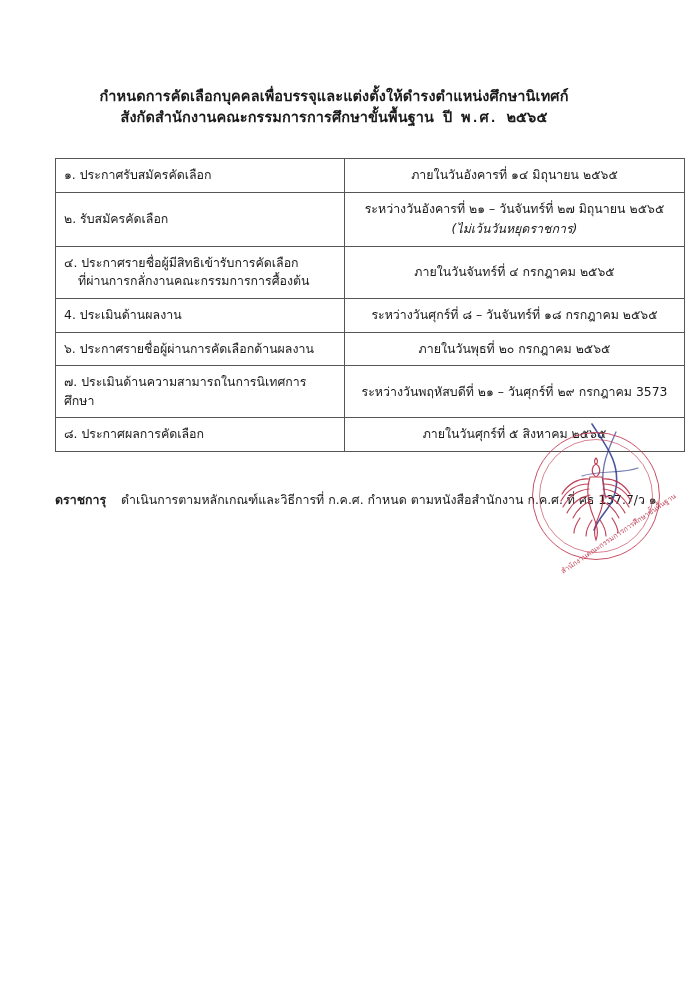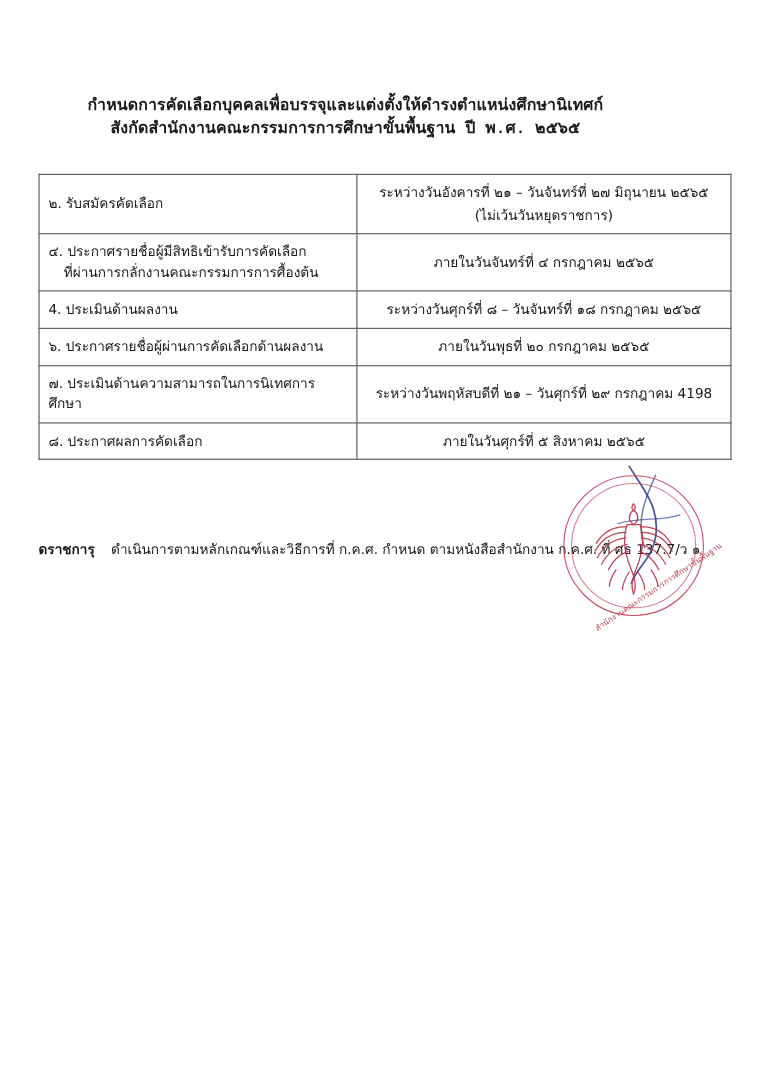--- a/index.html
+++ b/index.html
@@ -13,20 +13,21 @@
     position: relative;
     font-family: "DejaVu Sans", sans-serif;
     color: #1a1a1a;
     overflow: hidden;
   }
   .page {
     position: relative;
     width: 628px;
     height: 990px;
     box-sizing: border-box;
+    margin-left: 20px;
   }
   .doc-title {
     text-align: center;
     margin: 0;
     padding: 0;
     position: absolute;
     left: 0;
     right: 0;
     top: 85px;
     font-size: 14.5px;
@@ -61,20 +62,21 @@
   td.col-detail {
     text-align: center;
   }
   td.col-item .sub {
     display: block;
     padding-left: 14px;
   }
   td.col-detail .sub2 {
     display: block;
     margin-top: 2px;
+    font-style: italic;
   }
   .note {
     position: absolute;
     left: 35px;
     top: 489px;
     width: 630px;
     font-size: 12.4px;
     line-height: 1.75;
   }
   .note b {
@@ -153,20 +155,28 @@
 
   <div class="doc-title">
     <span>กำหนดการคัดเลือกบุคคลเพื่อบรรจุและแต่งตั้งให้ดำรงตำแหน่งศึกษานิเทศก์</span>
     <span class="line2">สังกัดสำนักงานคณะกรรมการการศึกษาขั้นพื้นฐาน ปี พ.ศ. ๒๕๖๕</span>
   </div>
 
   <table class="schedule">
     <tbody>
       <tr>
         <td class="col-item">
+          <span>๑. ประกาศรับสมัครคัดเลือก</span>
+        </td>
+        <td class="col-detail">
+          <span>ภายในวันอังคารที่ ๑๔ มิถุนายน ๒๕๖๕</span>
+        </td>
+      </tr>
+      <tr>
+        <td class="col-item">
           <span>๒. รับสมัครคัดเลือก</span>
         </td>
         <td class="col-detail">
           <span>ระหว่างวันอังคารที่ ๒๑ – วันจันทร์ที่ ๒๗ มิถุนายน ๒๕๖๕</span>
           <span class="sub2">(ไม่เว้นวันหยุดราชการ)</span>
         </td>
       </tr>
       <tr>
         <td class="col-item">
           <span>๔. ประกาศรายชื่อผู้มีสิทธิเข้ารับการคัดเลือก</span>
@@ -190,21 +200,21 @@
         </td>
         <td class="col-detail">
           <span>ภายในวันพุธที่ ๒๐ กรกฎาคม ๒๕๖๕</span>
         </td>
       </tr>
       <tr>
         <td class="col-item">
           <span>๗. ประเมินด้านความสามารถในการนิเทศการศึกษา</span>
         </td>
         <td class="col-detail">
-          <span>ระหว่างวันพฤหัสบดีที่ ๒๑ – วันศุกร์ที่ ๒๙ กรกฎาคม 4198</span>
+          <span>ระหว่างวันพฤหัสบดีที่ ๒๑ – วันศุกร์ที่ ๒๙ กรกฎาคม 3573</span>
         </td>
       </tr>
       <tr>
         <td class="col-item">
           <span>๘. ประกาศผลการคัดเลือก</span>
         </td>
         <td class="col-detail">
           <span>ภายในวันศุกร์ที่ ๕ สิงหาคม ๒๕๖๕</span>
         </td>
       </tr>

